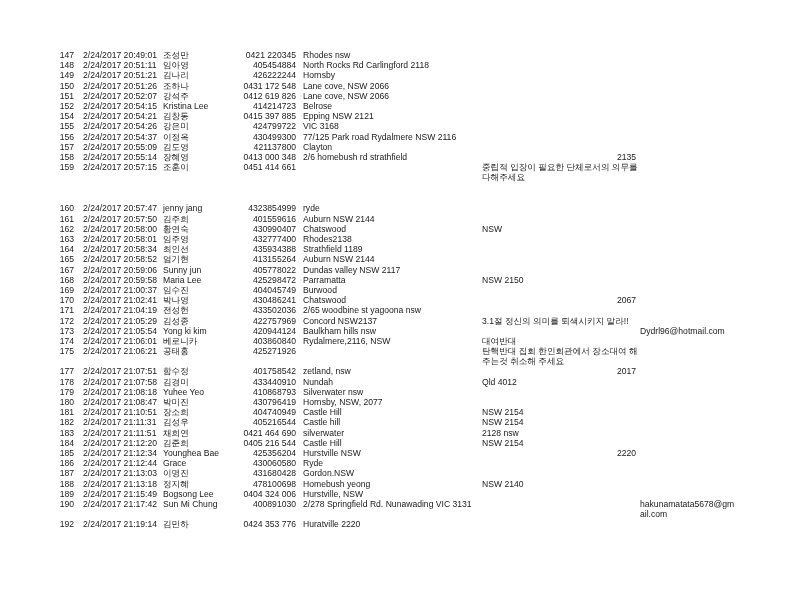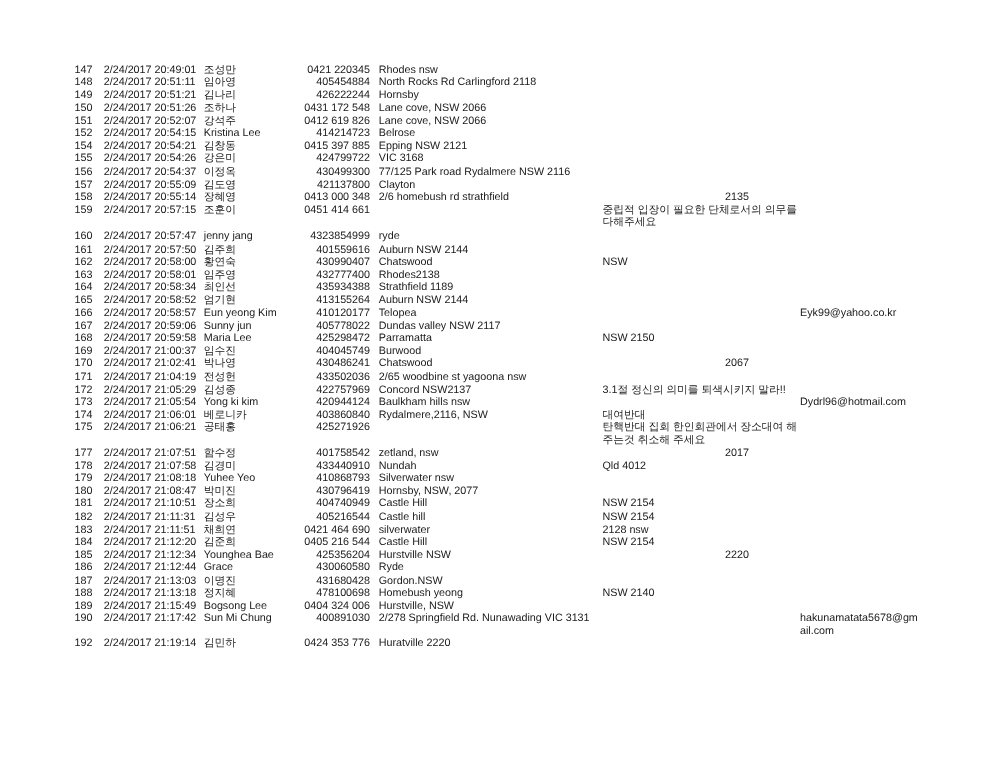--- a/index.html
+++ b/index.html
@@ -11,30 +11,30 @@
   }
   .sheet{position:relative;width:740px;height:612px;background:#ffffff;}
   .table{position:absolute;top:50px;left:0;width:792px;}
   .row{
     display:grid;
     grid-template-columns:74px 9px 80px 67px 66px 7px 179px 158px 96px;
     line-height:10.18px;
     min-height:10.18px;
     position:relative;
   }
-  .row.gap{margin-top:1px;}
+  .row.gap{margin-top:21px;}
   .c{white-space:nowrap;}
   .c-num{grid-column:1;text-align:right;}
   .c-dt{grid-column:3;}
   .c-name{grid-column:4;overflow:visible;}
   .c-phone{grid-column:5;text-align:right;}
   .c-addr{grid-column:7;overflow:visible;}
   .c-note{grid-column:8;white-space:normal;}
   .c-email{grid-column:9;white-space:normal;word-break:break-all;}
-  .c-code{position:absolute;left:580px;top:0;width:26px;}
+  .c-code{position:absolute;left:610px;top:0;width:26px;text-align:right;}
 </style>
 </head>
 <body>
 
 <div class="sheet">
   <div class="table" id="rows-container">
       <div class="row">
         <span class="c c-num">147</span>
         <span class="c c-dt">2/24/2017 20:49:01</span>
         <span class="c c-name">조성만</span>
@@ -208,30 +208,20 @@
         <span class="c c-num">165</span>
         <span class="c c-dt">2/24/2017 20:58:52</span>
         <span class="c c-name">엄기현</span>
         <span class="c c-phone">413155264</span>
         <span class="c c-addr">Auburn NSW 2144</span>
         <span class="c-note"></span>
         <span class="c-code"></span>
         <span class="c-email"></span>
       </div>
       <div class="row">
-        <span class="c c-num">166</span>
-        <span class="c c-dt">2/24/2017 20:58:57</span>
-        <span class="c c-name">Eun yeong Kim</span>
-        <span class="c c-phone">410120177</span>
-        <span class="c c-addr">Telopea</span>
-        <span class="c-note"></span>
-        <span class="c-code"></span>
-        <span class="c-email">Eyk99@yahoo.co.kr</span>
-      </div>
-      <div class="row">
         <span class="c c-num">167</span>
         <span class="c c-dt">2/24/2017 20:59:06</span>
         <span class="c c-name">Sunny jun</span>
         <span class="c c-phone">405778022</span>
         <span class="c c-addr">Dundas valley NSW 2117</span>
         <span class="c-note"></span>
         <span class="c-code"></span>
         <span class="c-email"></span>
       </div>
       <div class="row">

